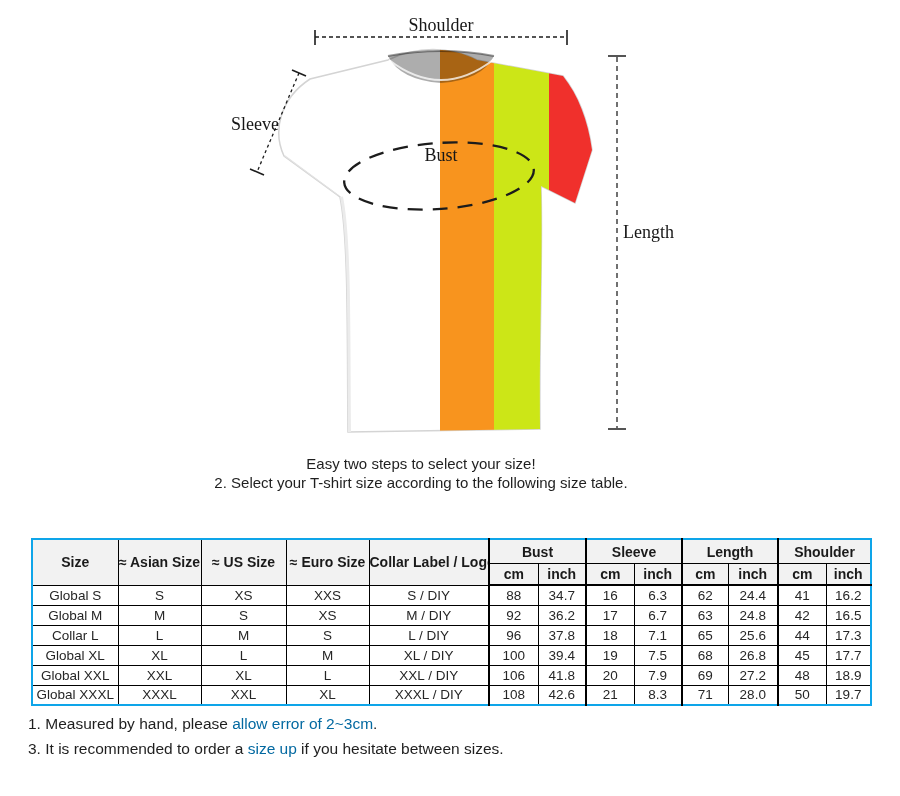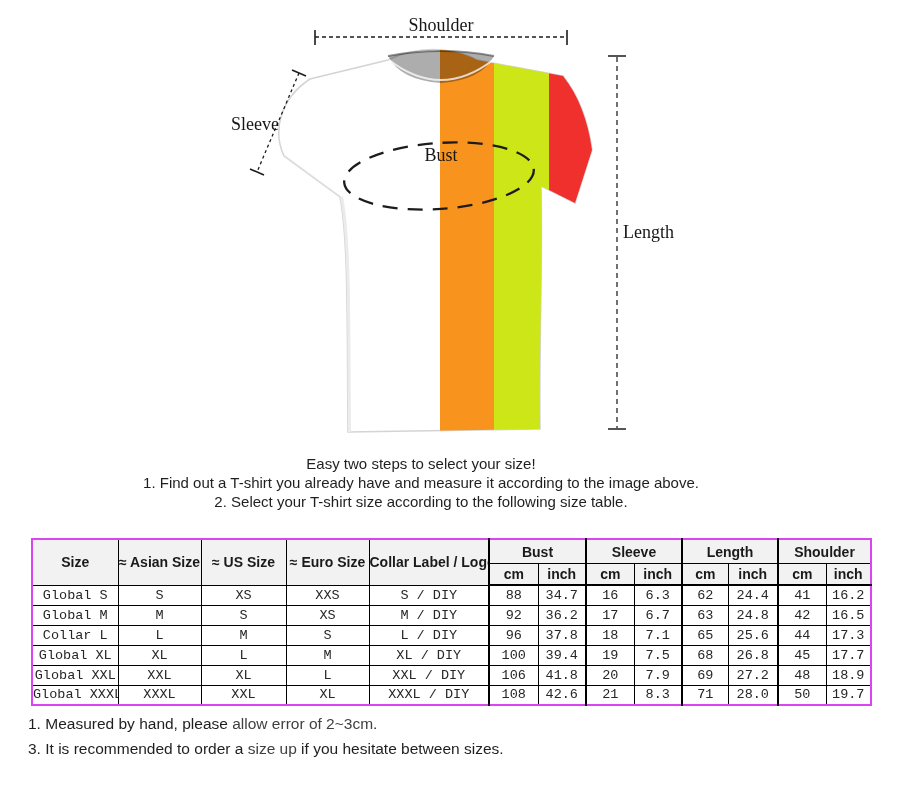--- a/index.html
+++ b/index.html
@@ -19,41 +19,41 @@
   
   #instructions{
     left:0;top:454px;width:804px;text-align:center;
     font-size:15px;line-height:19px;color:#1f1f1f;padding-left:19px;
   }
 
   
   #size-table{
     left:31px;top:538px;width:839px;
     border-collapse:collapse;table-layout:fixed;
-    border:2px solid #d946ef;
+    border:2px solid #0ea5e9;
     font-size:13.5px;color:#262626;
   }
   #size-table th,#size-table td{
     border:1px solid #000;text-align:center;vertical-align:middle;
     padding:0;overflow:hidden;white-space:nowrap;
   }
   #size-table thead th{
     background:#f2f2f2;font-weight:bold;font-size:14px;color:#1a1a1a;
   }
   #size-table thead tr.h1 th{height:23px;}
   #size-table thead tr.h2 th{height:20px;border-bottom:2px solid #000;text-align:center;}
-  #size-table tbody tr{height:20px;font-family:Liberation Mono, monospace;}
+  #size-table tbody tr{height:20px;}
   #size-table .gl{border-left-width:2px;}
 
   
   #notes{
     left:28px;top:716px;font-size:15.5px;line-height:16px;color:#1f1f1f;
   }
   #notes .note-line{margin-bottom:9px;}
-  #notes .red{color:#404040;margin-top:32px;}
+  #notes .red{color:#0369a1;margin-top:32px;}
 </style>
 </head>
 <body>
 
 <svg id="diagram" class="abs" width="900" height="452" viewBox="0 0 900 452">
   <defs>
     <clipPath id="shirtClip">
       <path d="M388,60 C402,53 417,49.5 433,49.5 C449,49.5 464,53 477,60
                L563,76 C578,95 588,120 592,150 L575,203 L541,186
                C543,250 539,340 540,429 L348,432
@@ -95,21 +95,20 @@
   <text class="measure-label" x="441" y="161" text-anchor="middle">Bust</text>
 
   <line x1="617" y1="57" x2="617" y2="428" stroke="#707070" stroke-width="2" stroke-dasharray="5 4"></line>
   <line x1="608" y1="56" x2="626" y2="56" stroke="#555555" stroke-width="2"></line>
   <line x1="608" y1="429" x2="626" y2="429" stroke="#555555" stroke-width="2"></line>
   <text class="measure-label" x="623" y="238" text-anchor="start">Length</text>
 </svg>
 
 <div id="instructions" class="abs">
   <div>Easy two steps to select your size!</div>
-  <div>1. Find out a T-shirt you already have and measure it according to the image above.</div>
   <div>2. Select your T-shirt size according to the following size table.</div>
 </div>
 
 <table id="size-table" class="abs">
   <colgroup>
     <col style="width:86px">
       <col style="width:83px">
       <col style="width:85px">
       <col style="width:83px">
     <col style="width:120px">

